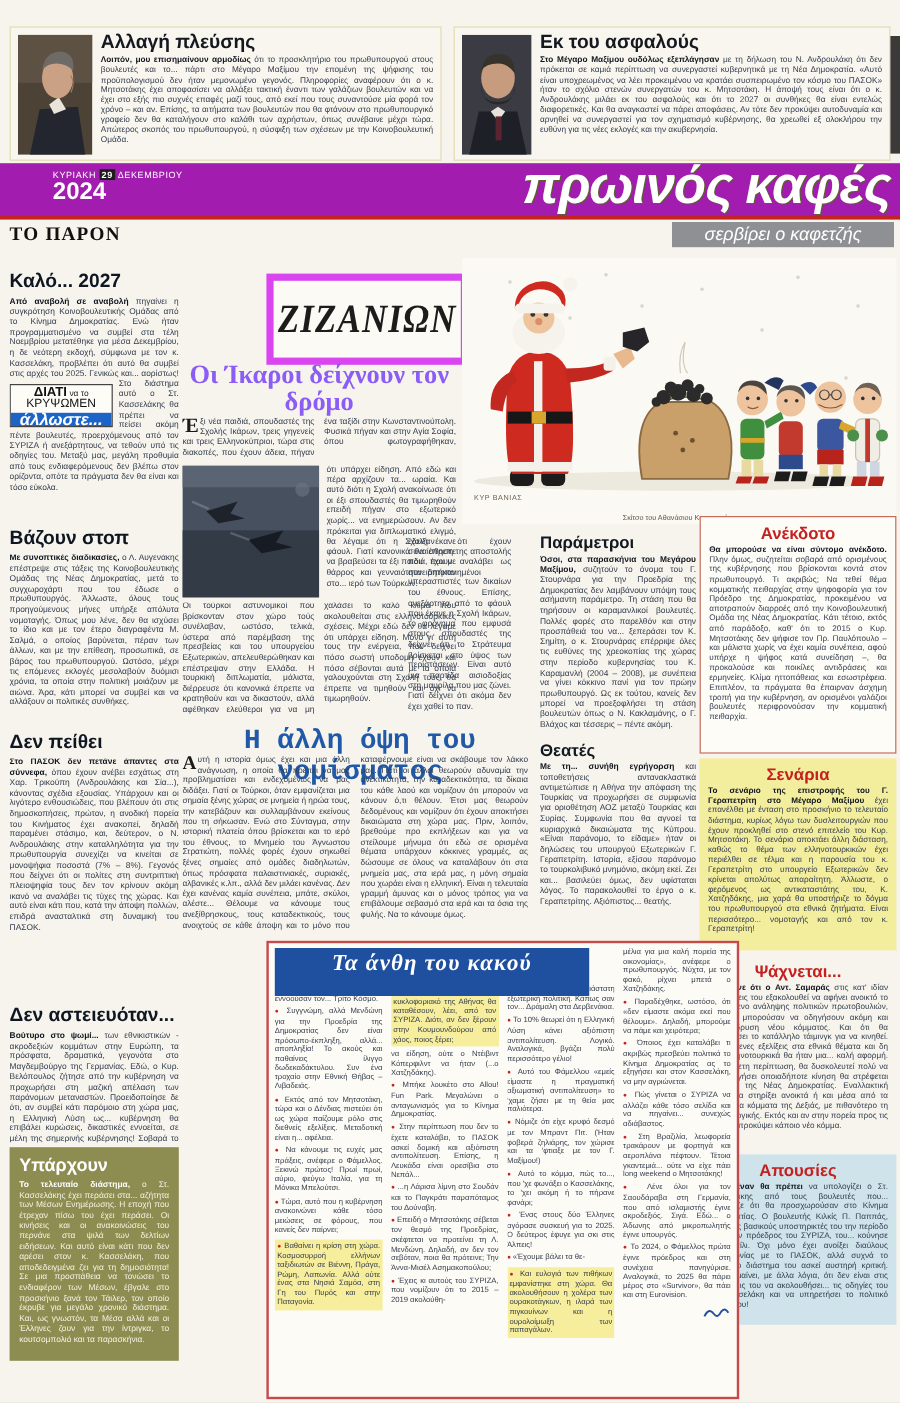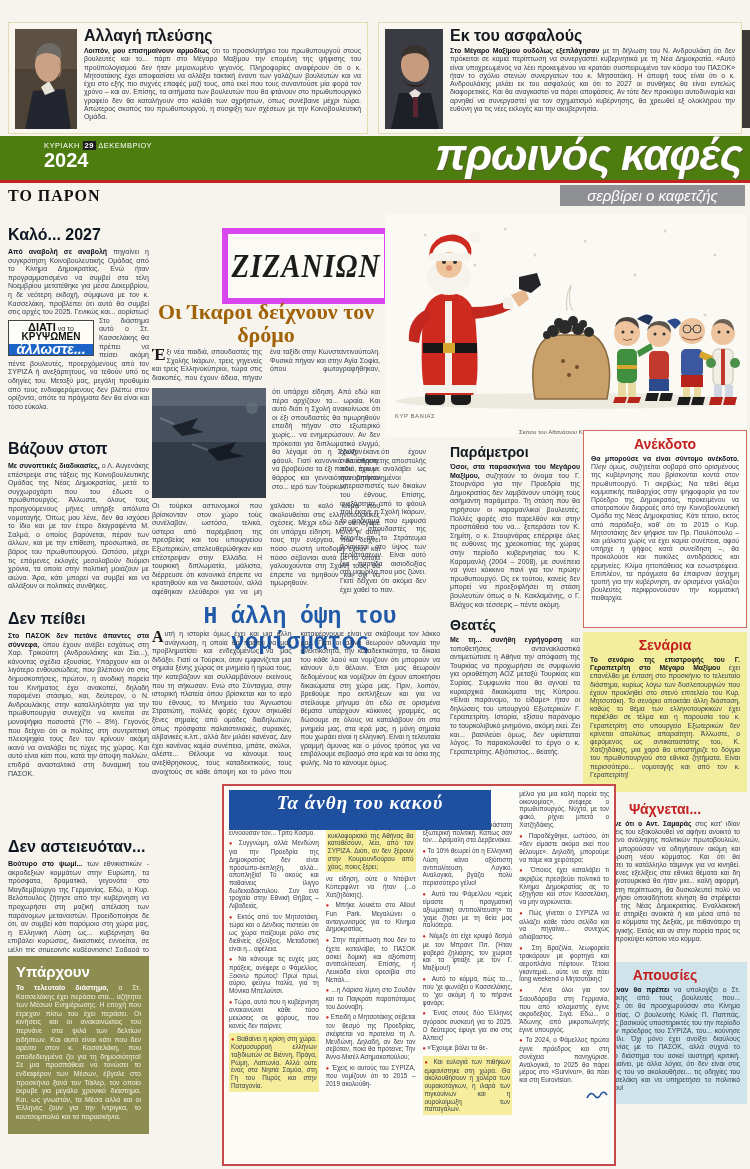--- a/index.html
+++ b/index.html
@@ -8,55 +8,55 @@
   
   .note{position:absolute;border:1px solid #e3dcb2;background:#f8f6ee;padding:4px 6px 4px 4px;box-sizing:border-box;}
   .note-left{left:8px;top:22px;width:360px;height:112px;}
   .note-right{left:378px;top:22px;width:364px;height:112px;}
   .note .photo{float:left;margin:2px 7px 2px 2px;}
   .note h2{margin:0 0 3px 0;font-size:16px;line-height:17px;color:#14181f;}
   .note p{margin:0;font-size:6.9px;line-height:8.3px;text-align:justify;}
   b.lead{color:#10151f;}
   .edge-art{position:absolute;left:742px;top:30px;width:8px;height:98px;background:#3c3a38;}
   
-  .banner{position:absolute;left:0;top:136px;width:750px;height:45px;background:#4d7c0f;}
+  .banner{position:absolute;left:0;top:136px;width:750px;height:45px;background:#a21caf;}
   .date-block{position:absolute;left:44px;top:5px;color:#fff;}
   .date-line{font-size:7.5px;letter-spacing:.5px;}
   .date-line .dnum{background:#1d1d1d;color:#fff;font-weight:bold;padding:0 2px;}
   .date-year{font-size:20px;font-weight:bold;line-height:20px;}
   .masthead{position:absolute;right:8px;top:-6px;width:420px;text-align:right;
             font-size:44px;font-weight:bold;font-style:italic;color:#fff;letter-spacing:-1px;
             text-shadow:1px 1px 0 #5d5d33;}
   .redline{position:absolute;left:0;top:180px;width:750px;height:3px;background:#c22521;}
   .subtitle-box{position:absolute;left:560px;top:185px;width:185px;height:21px;background:#8f9094;
                 color:#fff;font-style:italic;font-size:15px;text-align:center;line-height:21px;}
   .paper-name{position:absolute;left:8px;top:187px;font-family:"Liberation Serif",serif;
               font-weight:bold;font-size:16px;letter-spacing:1px;color:#111;}
   
   .ltitle{position:absolute;left:8px;width:141px;font-size:16px;font-weight:bold;color:#0e1622;}
   .lbody{position:absolute;left:8px;width:141px;font-size:7px;line-height:8.6px;text-align:justify;overflow:hidden;}
   .inset{float:left;width:84px;border:1px solid #444;background:#fdfcf7;text-align:center;
          margin:3px 5px 2px 0;padding:2px 0 0 0;}
   .inset .w1{font-size:11px;font-weight:bold;color:#111;}
   .inset .w2{font-size:7px;color:#222;}
-  .inset .w3{display:block;font-size:10px;font-weight:bold;color:#111;}
+  .inset .w3{display:block;font-size:10px;font-weight:normal;color:#111;}
   .inset .w4{display:block;background:#1c64c8;color:#fff;font-weight:bold;font-style:italic;
              font-size:14px;padding:1px 0;margin-top:2px;}
   .intriga{position:absolute;left:8px;top:956px;width:141px;height:178px;background:#8d8d52;
            box-sizing:border-box;padding:7px 8px;overflow:hidden;}
   .intriga h3{margin:0 0 4px 0;color:#fff;font-size:15px;}
   .intriga p{margin:0;font-size:7px;line-height:8.6px;color:#f3f3e2;text-align:justify;}
   .intriga b{color:#fff;}
   
   .ziz-box{position:absolute;left:222px;top:228px;width:156px;height:64px;border:6px solid #d946ef;
            background:#fbfaf4;display:flex;align-items:center;justify-content:center;}
   .ziz-box span{font-family:"Liberation Serif",serif;font-style:italic;font-weight:bold;
                 font-size:29px;letter-spacing:1px;color:#1c1c1c;transform:scaleY(1.15);}
   .headline{position:absolute;left:150px;top:300px;width:232px;text-align:center;
-            font-family:"Liberation Serif",serif;font-weight:bold;font-size:22px;line-height:23px;color:#a16207;}
+            font-family:"Liberation Serif",serif;font-weight:bold;font-size:22px;line-height:23px;color:#8b5cf6;}
   .abody{font-size:7px;line-height:8.6px;text-align:justify;overflow:hidden;position:absolute;}
   .intro{left:152px;top:348px;width:228px;height:38px;column-count:2;column-gap:8px;}
   .intro::first-letter{font-family:"Liberation Serif",serif;font-size:17px;font-weight:bold;float:left;
                        line-height:14px;margin-right:1px;color:#1a1a1a;}
   .jets{position:absolute;left:152px;top:388px;width:114px;height:110px;}
   .beside{left:272px;top:388px;width:108px;height:110px;}
   .cont2{left:152px;top:502px;width:228px;height:102px;column-count:2;column-gap:8px;}
   .third{left:340px;top:448px;width:86px;height:156px;}
   
   .cartoon{position:absolute;left:385px;top:215px;width:362px;height:222px;background:#fbf9f3;}

